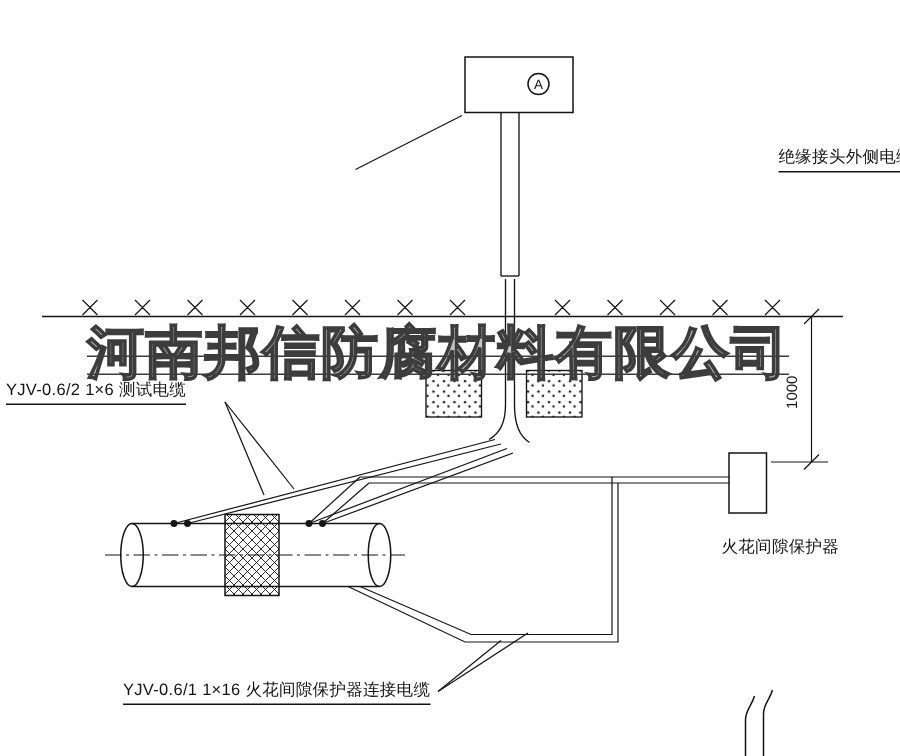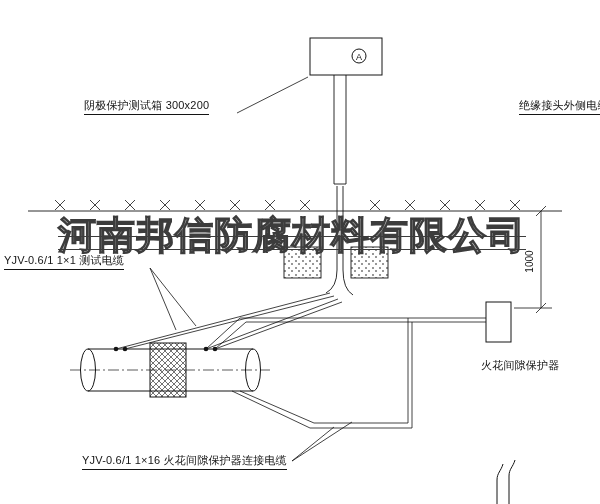--- a/index.html
+++ b/index.html
@@ -124,25 +124,24 @@
       </g>
 
       <g stroke-width="1">
         <path d="M497,504 L497,480 C497,473 501,471 503,464"></path>
         <path d="M509,504 L509,476 C509,469 513,467 515,460"></path>
       </g>
 
     </g>
   </svg>
 
-  <div class="cad-label underlined" style="left:84px;top:99px;">阴极保护测试箱 300x200</div>
 
   <div class="cad-label underlined" style="left:519px;top:99px;">绝缘接头外侧电缆</div>
 
-  <div class="cad-label underlined" style="left:4px;top:254px;">YJV-0.6/1  1×1   测试电缆</div>
+  <div class="cad-label underlined" style="left:4px;top:254px;">YJV-0.6/2  1×6   测试电缆</div>
 
   <div class="cad-label" style="left:481px;top:359px;">火花间隙保护器</div>
 
   <div class="cad-label underlined" style="left:62px;top:454px;margin-left:20px;">YJV-0.6/1  1×16   火花间隙保护器连接电缆</div>
 
   <div class="dim-text">1000</div>
 
   <div class="watermark">河南邦信防腐材料有限公司</div>
 
 </div>

